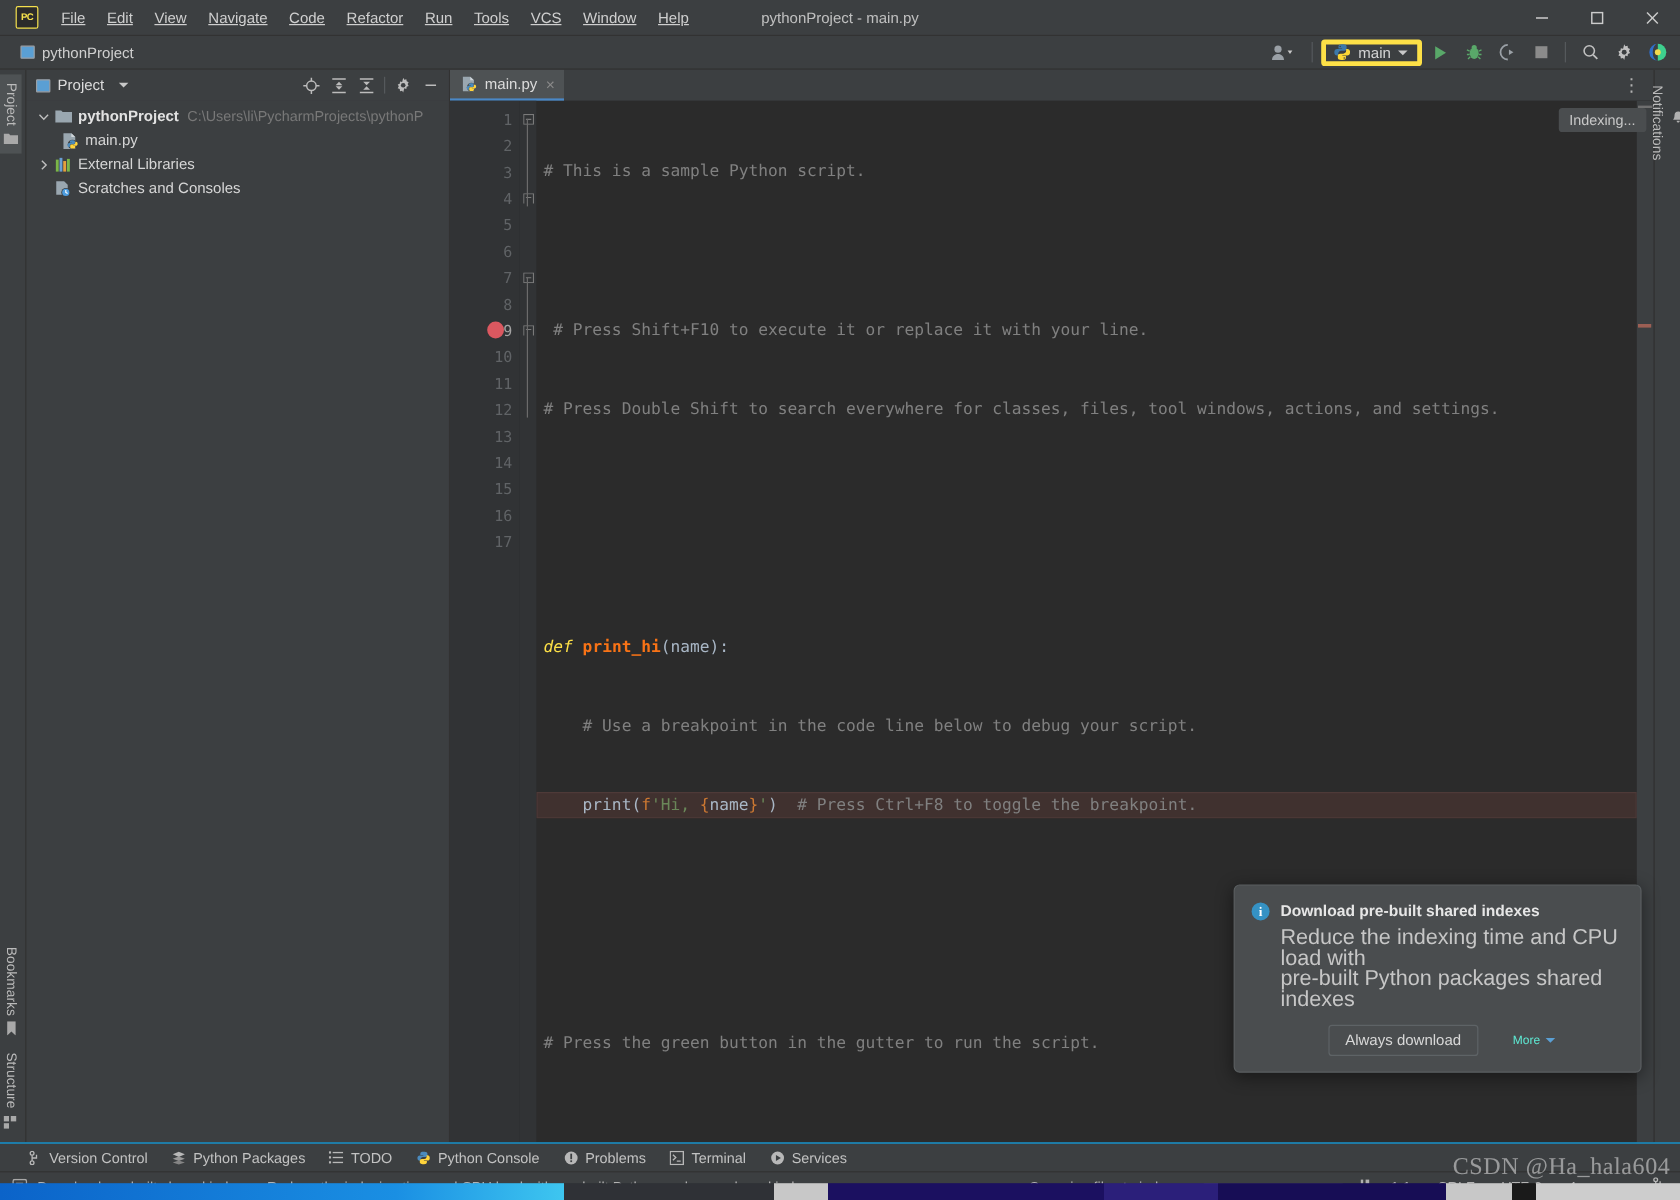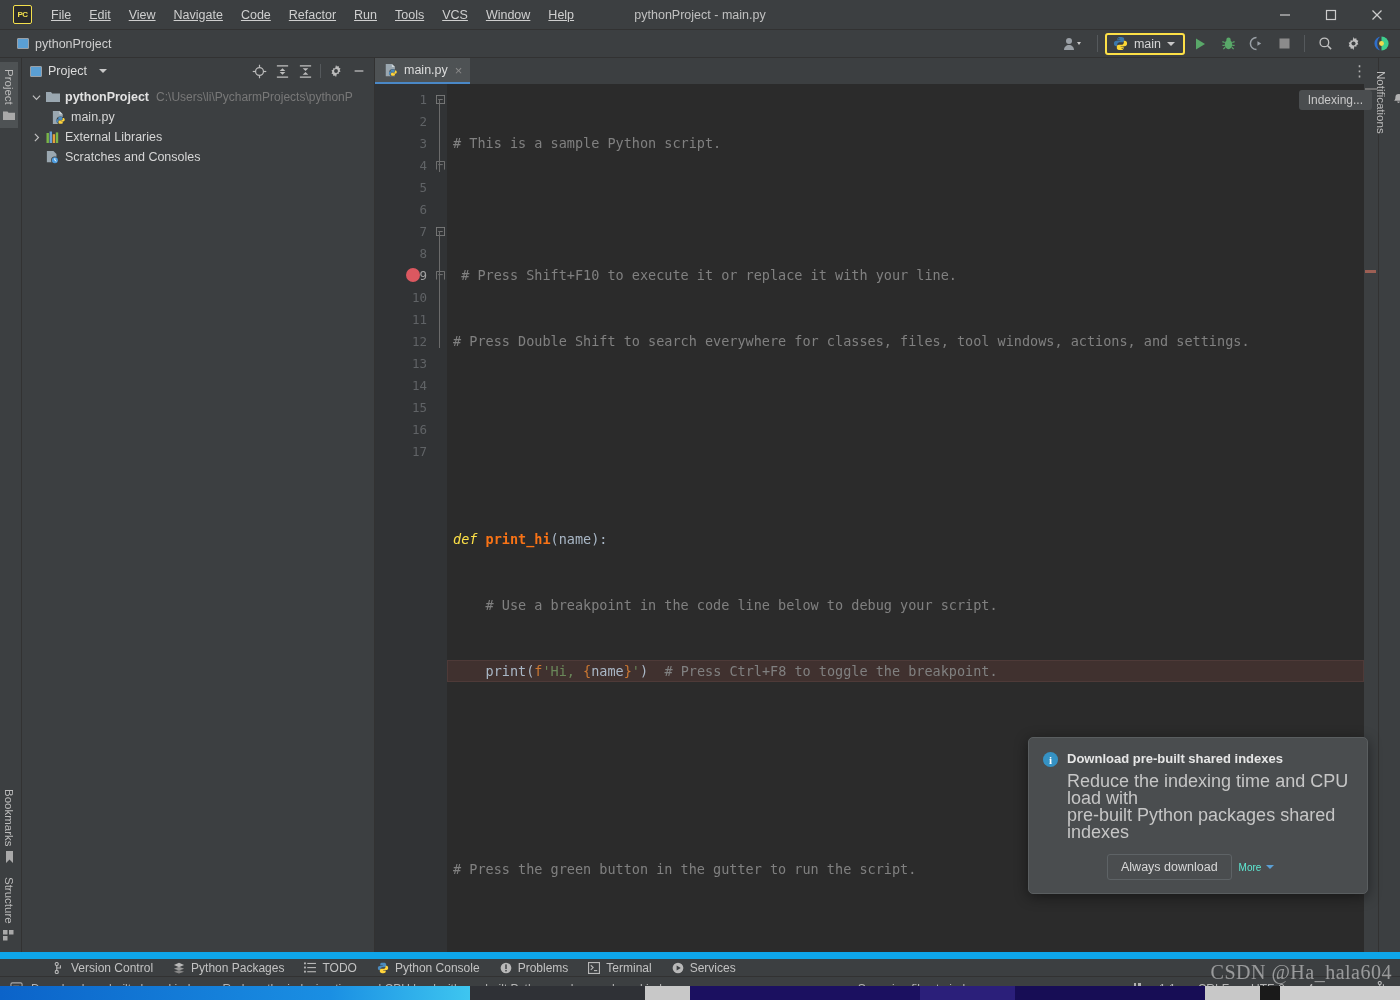--- a/index.html
+++ b/index.html
@@ -83,21 +83,21 @@
   }
   .nav-right { margin-left: auto; display: flex; align-items: center; gap: 2px; padding-right: 6px; }
   .tbtn {
     width: 26px; height: 24px; display: flex; align-items: center; justify-content: center;
     border-radius: 3px;
   }
   .sep-v { width: 1px; height: 17px; background: #55595c; margin: 0 5px; }
   .runcfg {
     display: flex; align-items: center; gap: 6px;
     height: 22px; padding: 0 8px 0 6px;
-    border: 2px solid #fde047; border-radius: 3px;
+    border: 4px solid #fde047; border-radius: 3px;
     font-size: 12.5px; color: #d6d6d6;
   }
   .caret { width: 0; height: 0; border-left: 4px solid transparent; border-right: 4px solid transparent;
            border-top: 4.5px solid #c8c8c8; }
 
   
   .main { flex: 1; display: flex; min-height: 0; position: relative; z-index: 5; }
 
   
   .strip-left {
@@ -208,33 +208,33 @@
     box-shadow: 0 3px 14px rgba(0,0,0,0.45);
   }
   .bl-head { display: flex; align-items: flex-start; gap: 9px; }
   .bl-info {
     width: 15px; height: 15px; border-radius: 50%; background: #3592c4;
     color: #fff; font-size: 11px; font-weight: bold; font-family: "Liberation Serif", serif;
     display: flex; align-items: center; justify-content: center; flex-shrink: 0; margin-top: 1px;
   }
   .bl-title { font-size: 13px; font-weight: bold; color: #e6e6e6; }
   .bl-body { margin: 6px 0 0 24px; font-size: 18px; color: #c6c6c6; line-height: 17px; }
-  .bl-actions { margin: 13px 0 0 24px; display: flex; align-items: center; gap: 7px; padding-left: 40px; }
+  .bl-actions { margin: 13px 0 0 24px; display: flex; align-items: center; gap: 29px; padding-left: 40px; }
   .bl-btn {
     padding: 5px 13px; border: 1px solid #5e6366; border-radius: 3px;
     background: #4a4d4f; color: #d8d8d8; font-size: 12.5px;
   }
   .bl-more { color: #5eead4; font-size: 10px; display: flex; align-items: center; gap: 5px; }
   .bl-more .caret { border-top-color: #5a9fd4; }
 
   
   .bottombar {
     height: 24px; min-height: 24px; background: #3c3f41;
-    display: flex; align-items: center; padding-left: 44px; gap: 0;
-    border-top: 7px solid #0ea5e9; position: relative; z-index: 10;
+    display: flex; align-items: center; padding-left: 14px; gap: 0;
+    border-top: 1px solid #0ea5e9; position: relative; z-index: 10;
   }
   .bw { display: flex; align-items: center; gap: 6px; padding: 2px 10px; font-size: 12px; color: #c2c2c2; }
 
   
   .statusbar {
     height: 24px; min-height: 24px; background: #3c3f41;
     display: flex; align-items: center; padding: 0 8px 0 10px;
     font-size: 12px; color: #b4b4b4; position: relative; z-index: 10;
     border-top: 1px solid #323232;
   }

